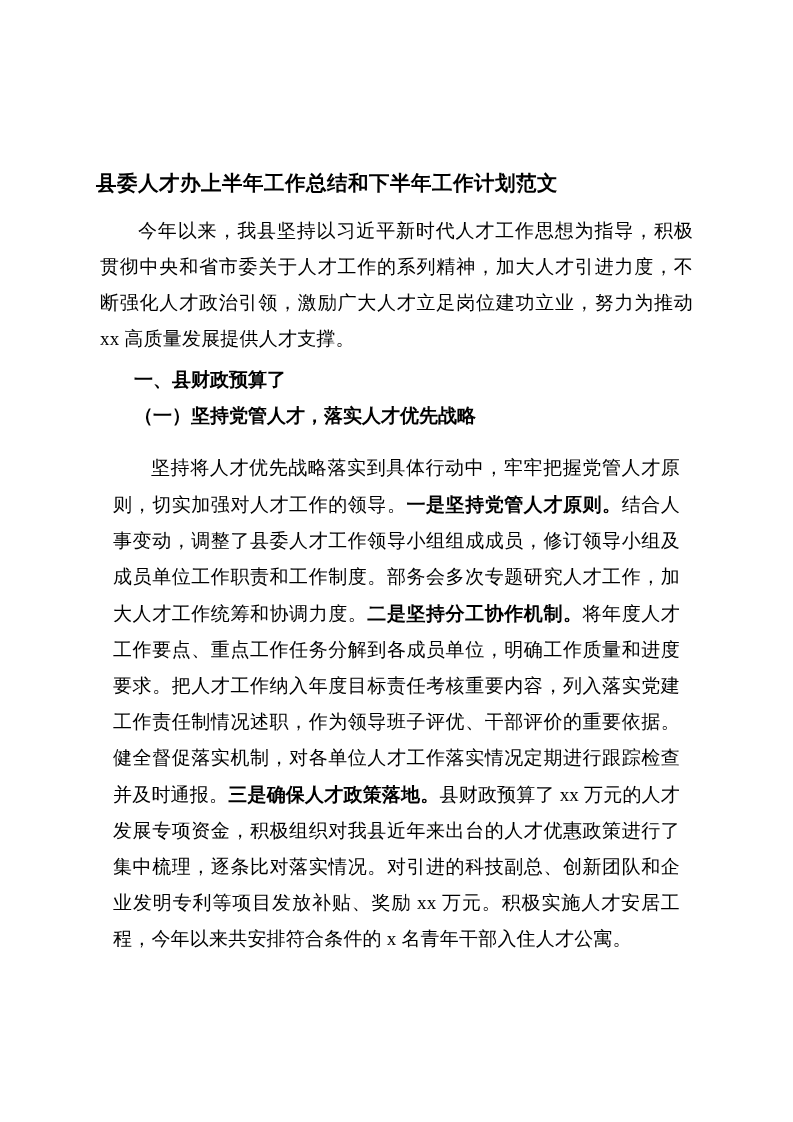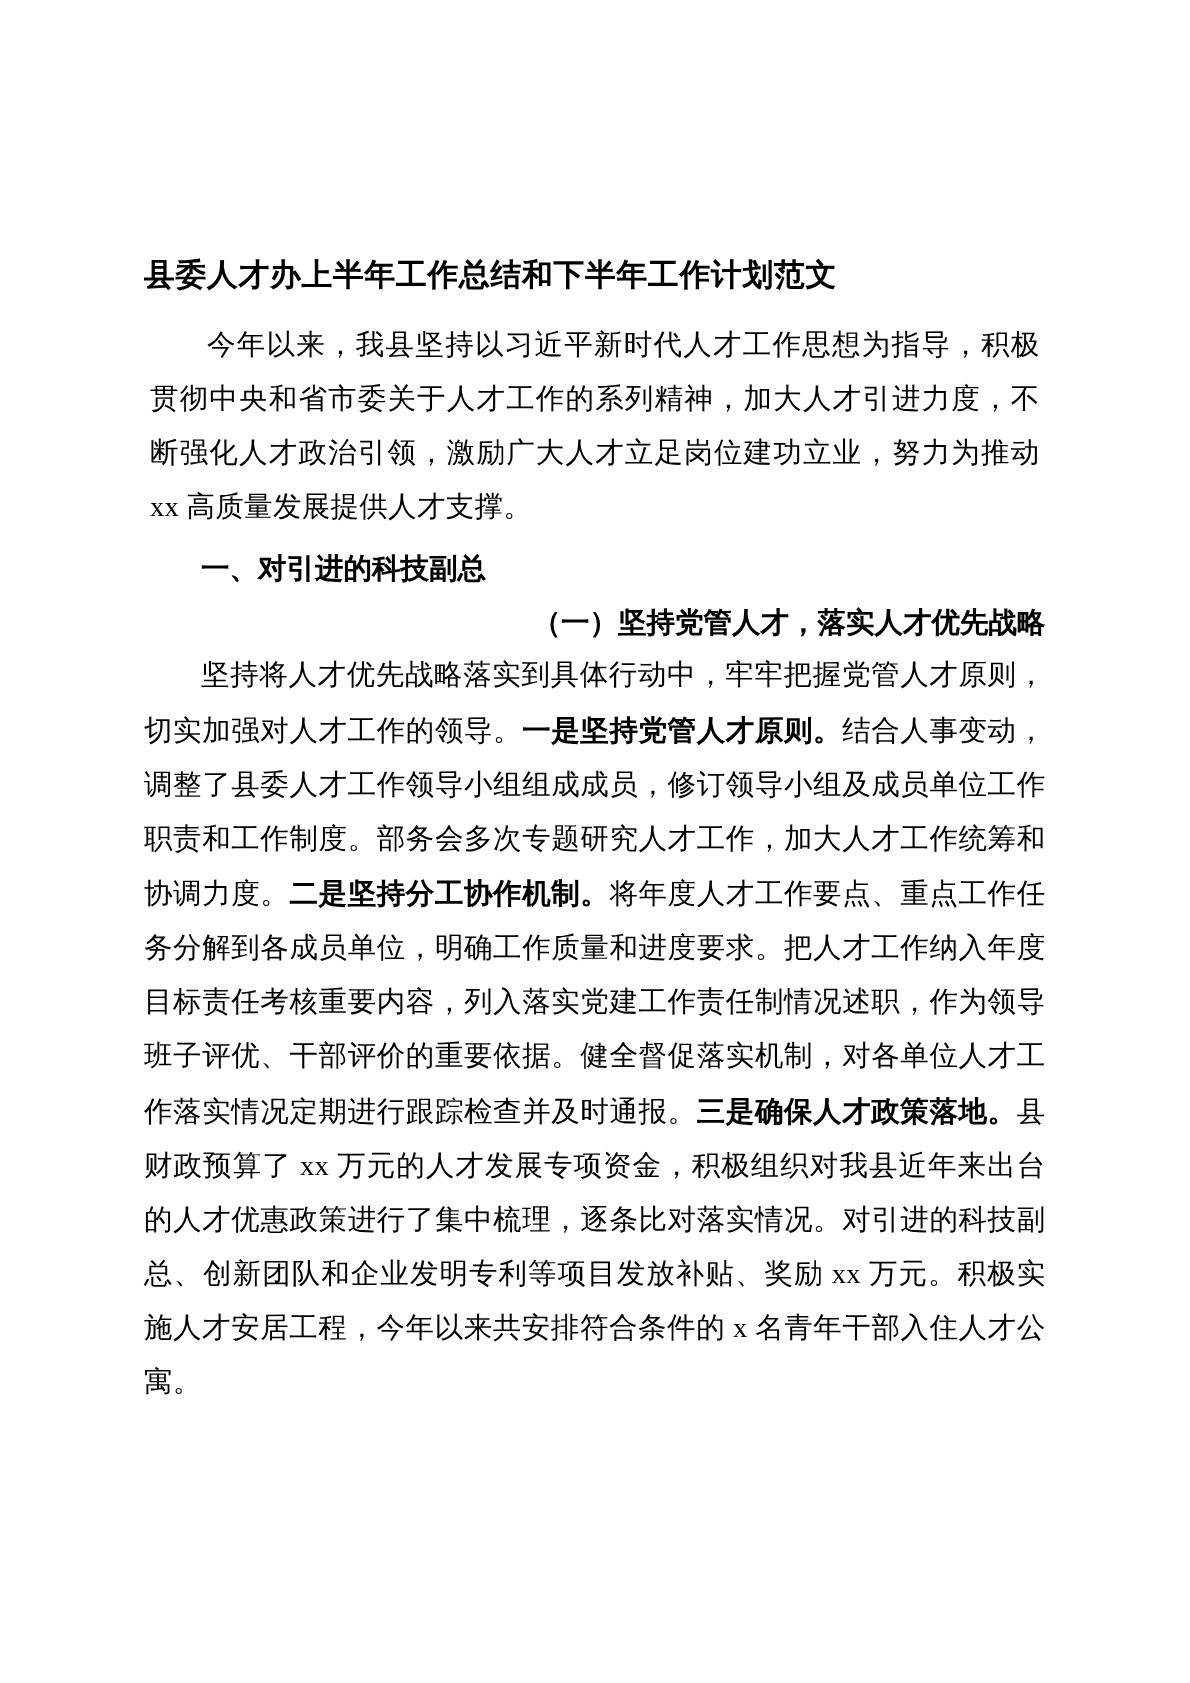--- a/index.html
+++ b/index.html
@@ -47,44 +47,43 @@
     text-indent: 38px;
     margin: 0;
   }
   .heading-2 {
     font-family: "DejaVu Sans", "Liberation Sans", sans-serif;
     font-size: 19px;
     font-weight: bold;
     line-height: 36px;
     text-indent: 38px;
     margin: 0;
-    text-align: right;
   }
   .body-block {
     font-size: 19px;
     line-height: 36px;
     text-indent: 38px;
-    margin: 0;
+    margin: 17px;
     text-align: justify;
     text-justify: inter-ideograph;
     letter-spacing: 0.2px;
   }
   .bold-run {
     font-family: "DejaVu Sans", "Liberation Sans", sans-serif;
     font-weight: bold;
   }
 </style>
 </head>
 <body>
 
 <div class="page">
 
   <h1 class="doc-title">县委人才办上半年工作总结和下半年工作计划范文</h1>
 
   <p class="para">今年以来，我县坚持以习近平新时代人才工作思想为指导，积极贯彻中央和省市委关于人才工作的系列精神，加大人才引进力度，不断强化人才政治引领，激励广大人才立足岗位建功立业，努力为推动 xx 高质量发展提供人才支撑。</p>
 
-  <p class="heading-1">一、对引进的科技副总</p>
+  <p class="heading-1">一、县财政预算了</p>
 
   <p class="heading-2">（一）坚持党管人才，落实人才优先战略</p>
 
   <p class="body-block"><span>坚持将人才优先战略落实到具体行动中，牢牢把握党管人才原则，切实加强对人才工作的领导。</span><span class="bold-run">一是坚持党管人才原则。</span><span>结合人事变动，调整了县委人才工作领导小组组成成员，修订领导小组及成员单位工作职责和工作制度。部务会多次专题研究人才工作，加大人才工作统筹和协调力度。</span><span class="bold-run">二是坚持分工协作机制。</span><span>将年度人才工作要点、重点工作任务分解到各成员单位，明确工作质量和进度要求。把人才工作纳入年度目标责任考核重要内容，列入落实党建工作责任制情况述职，作为领导班子评优、干部评价的重要依据。健全督促落实机制，对各单位人才工作落实情况定期进行跟踪检查并及时通报。</span><span class="bold-run">三是确保人才政策落地。</span><span>县财政预算了 xx 万元的人才发展专项资金，积极组织对我县近年来出台的人才优惠政策进行了集中梳理，逐条比对落实情况。对引进的科技副总、创新团队和企业发明专利等项目发放补贴、奖励 xx 万元。积极实施人才安居工程，今年以来共安排符合条件的 x 名青年干部入住人才公寓。</span></p>
 
 </div>
 
 </body></html>

